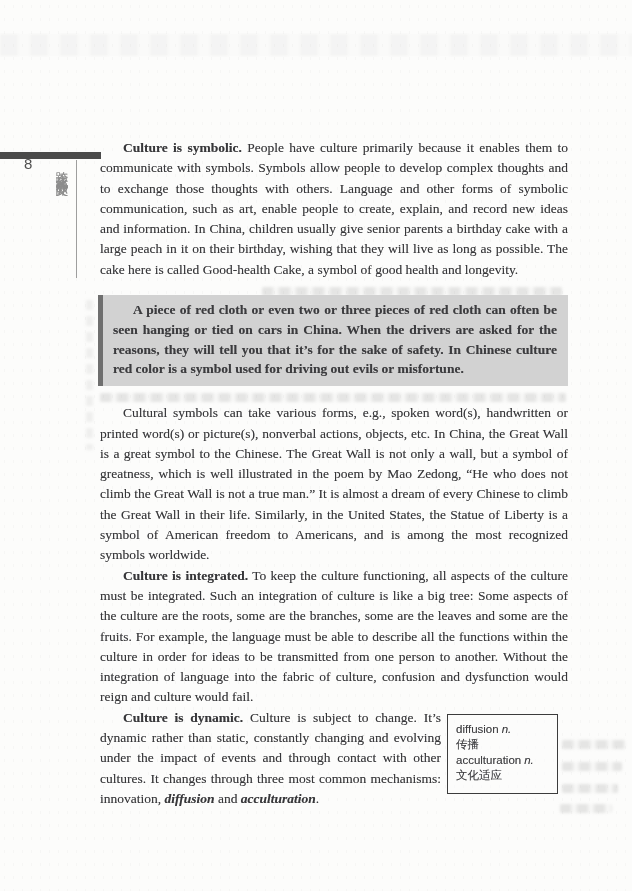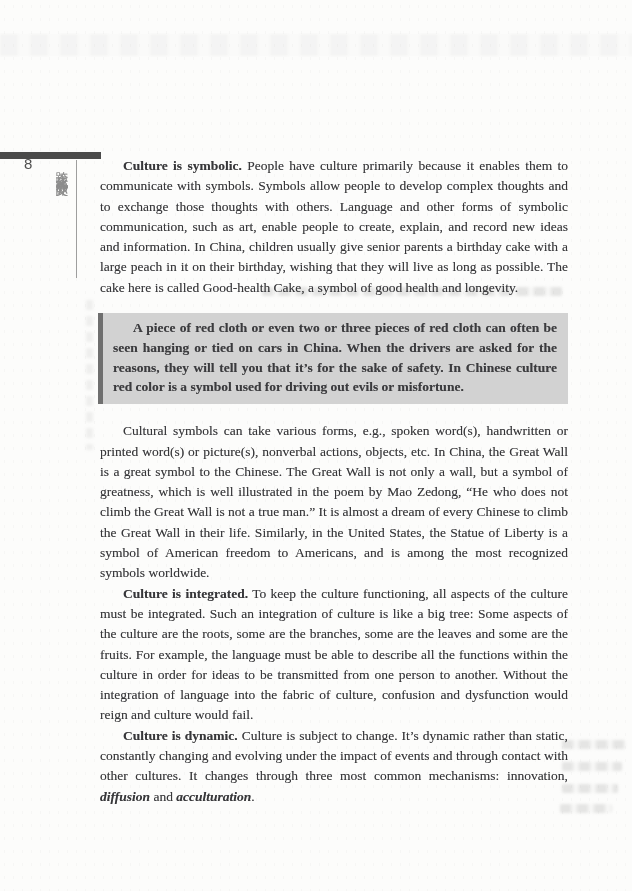--- a/index.html
+++ b/index.html
@@ -29,21 +29,21 @@
     color:#8d8d8d;text-shadow:0 0 0.6px rgba(130,130,130,0.7);
   }
   .sidebar-rule{position:absolute;left:76px;top:160px;width:1px;height:118px;background:#9e9e9e;}
   .ghost-vertical{
     position:absolute;left:86px;top:300px;width:7px;height:150px;
     background:repeating-linear-gradient(180deg, rgba(120,120,120,0.10) 0 10px, transparent 10px 16px);
     filter:blur(1.5px);
   }
   
   .content{
-    position:absolute;left:100px;top:156px;width:468px;
+    position:absolute;left:100px;top:138px;width:468px;
     font-size:13.5px;line-height:20.3px;color:#37373a;
     text-align:justify;
     text-shadow:0 0 0.4px rgba(70,70,70,0.45);
   }
   .content p{margin:0;text-indent:23px;}
   .lead{font-weight:bold;}
   .callout{
     margin:15px 0 17px -2px;
     background:#d2d2d2;border-left:5px solid #6f6f6f;
     padding:5px 11px 7px 10px;
@@ -101,18 +101,24 @@
     <p><span class="lead">Culture is symbolic.</span><span> People have culture primarily because it enables them to communicate with symbols. Symbols allow people to develop complex thoughts and to exchange those thoughts with others. Language and other forms of symbolic communication, such as art, enable people to create, explain, and record new ideas and information. In China, children usually give senior parents a birthday cake with a large peach in it on their birthday, wishing that they will live as long as possible. The cake here is called Good-health Cake, a symbol of good health and longevity.</span></p>
 
     <div class="callout"><span>A piece of red cloth or even two or three pieces of red cloth can often be seen hanging or tied on cars in China. When the drivers are asked for the reasons, they will tell you that it’s for the sake of safety. In Chinese culture red color is a symbol used for driving out evils or misfortune.</span></div>
 
     <p><span>Cultural symbols can take various forms, e.g., spoken word(s), handwritten or printed word(s) or picture(s), nonverbal actions, objects, etc. In China, the Great Wall is a great symbol to the Chinese. The Great Wall is not only a wall, but a symbol of greatness, which is well illustrated in the poem by Mao Zedong, “He who does not climb the Great Wall is not a true man.” It is almost a dream of every Chinese to climb the Great Wall in their life. Similarly, in the United States, the Statue of Liberty is a symbol of American freedom to Americans, and is among the most recognized symbols worldwide.</span></p>
 
     <p><span class="lead">Culture is integrated.</span><span> To keep the culture functioning, all aspects of the culture must be integrated. Such an integration of culture is like a big tree: Some aspects of the culture are the roots, some are the branches, some are the leaves and some are the fruits. For example, the language must be able to describe all the functions within the culture in order for ideas to be transmitted from one person to another. Without the integration of language into the fabric of culture, confusion and dysfunction would reign and culture would fail.</span></p>
 
     <div class="p-dynamic-wrap">
 
+      <div class="vocab-box">
+        <div><span>diffusion</span><span class="vb-pos">n.</span></div>
+        <div>传播</div>
+        <div><span>acculturation</span><span class="vb-pos">n.</span></div>
+        <div>文化适应</div>
+      </div>
 
       <p><span class="lead">Culture is dynamic.</span><span> Culture is subject to change. It’s dynamic rather than static, constantly changing and evolving under the impact of events and through contact with other cultures. It changes through three most common mechanisms: innovation, </span><b><i><span>diffusion</span></i></b><span> and </span><b><i><span>acculturation</span></i></b><span>.</span></p>
     </div>
 
   </div>
 </div>
 
 </body></html>

